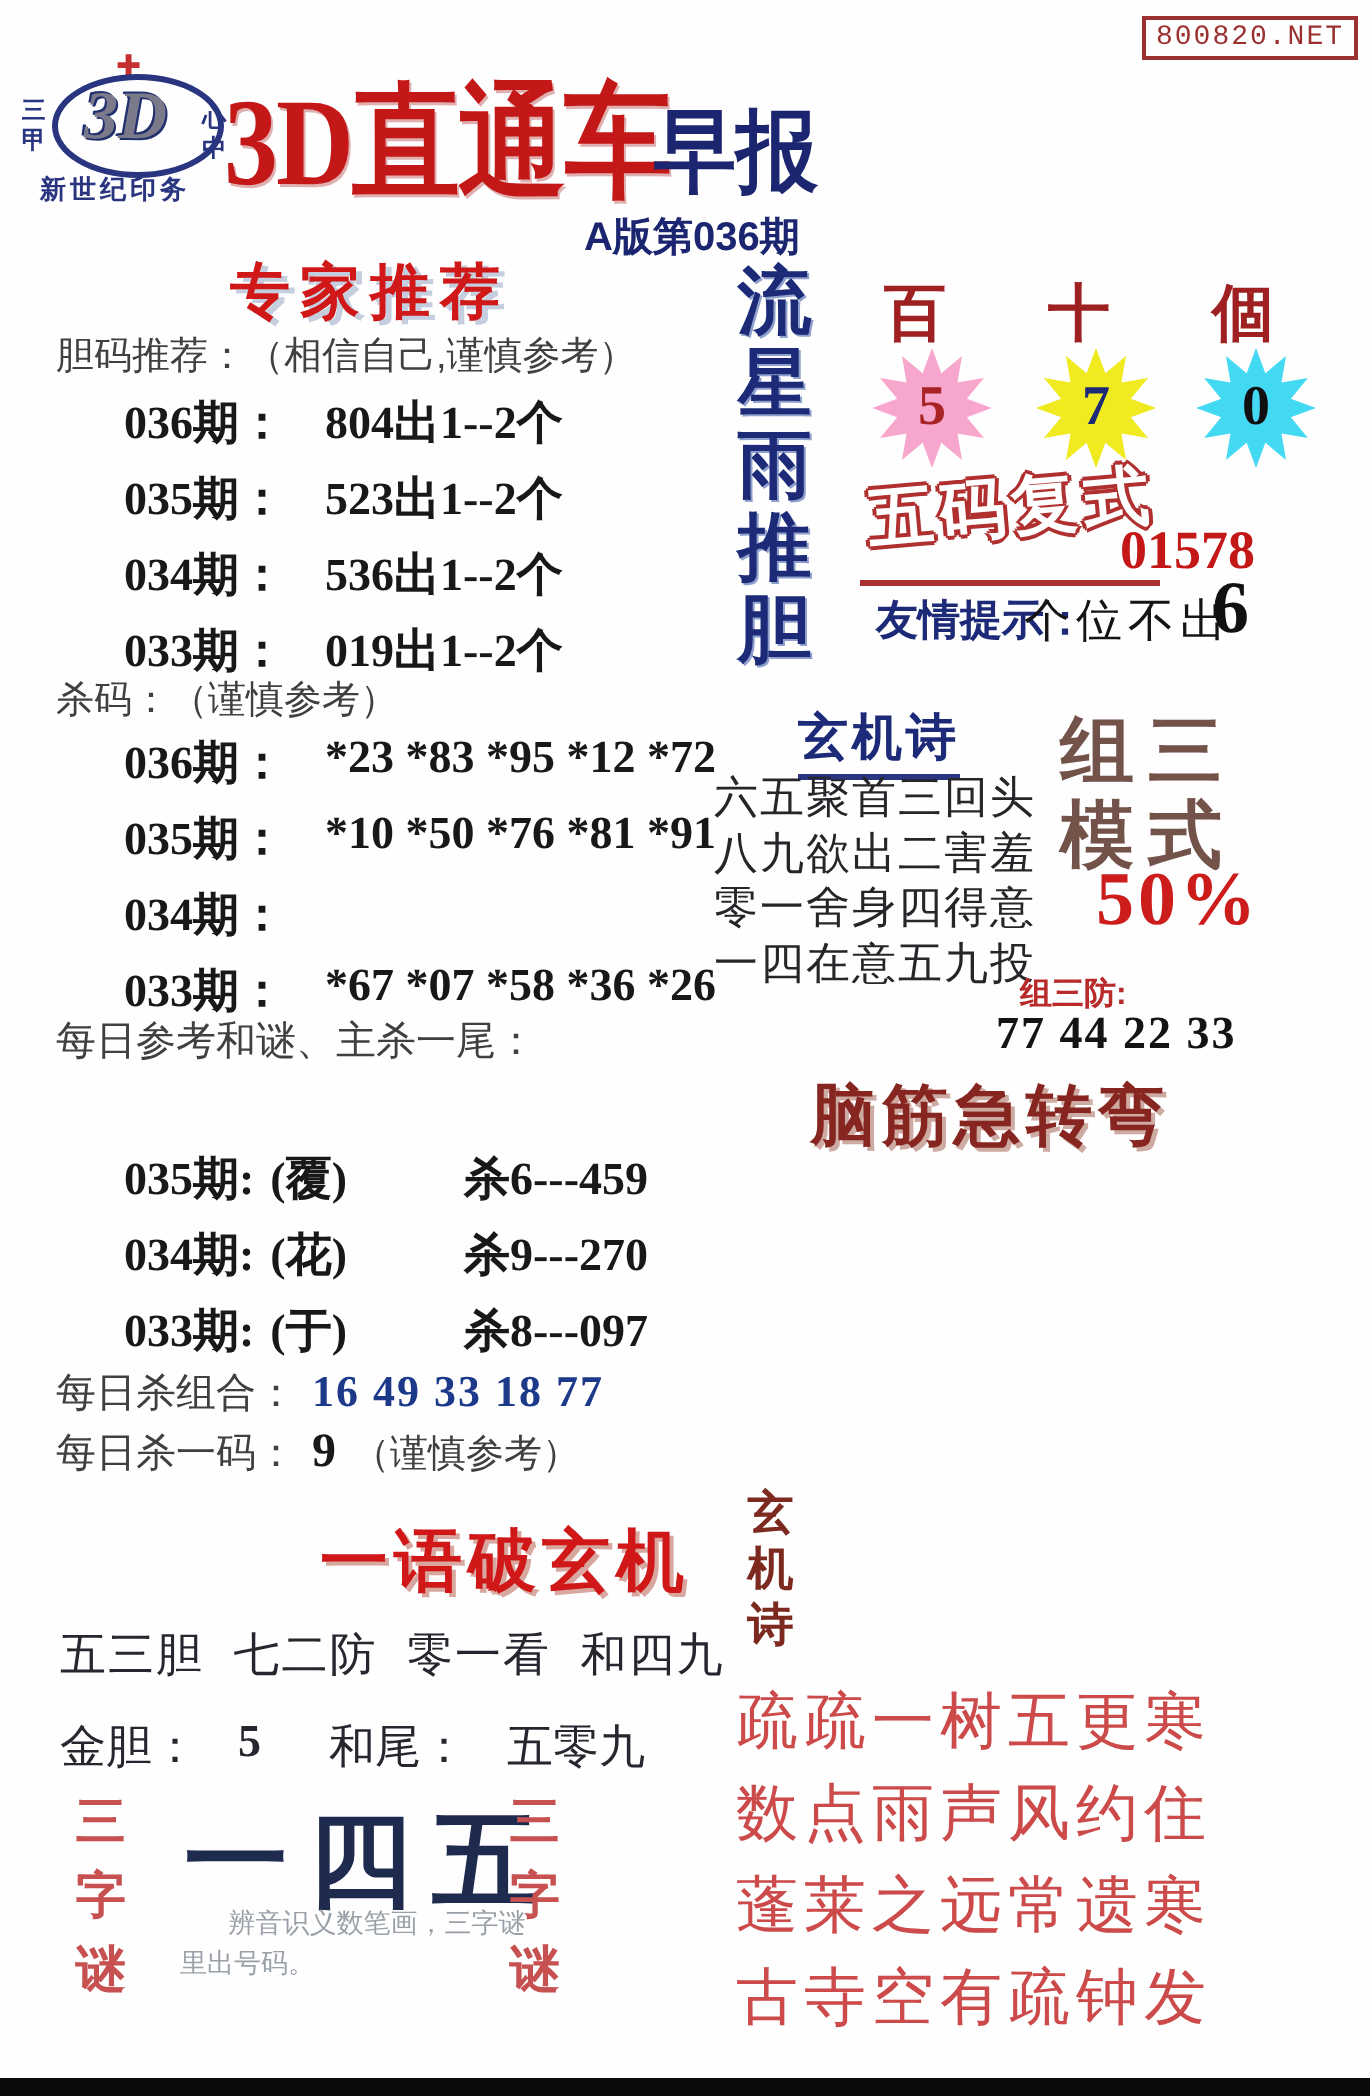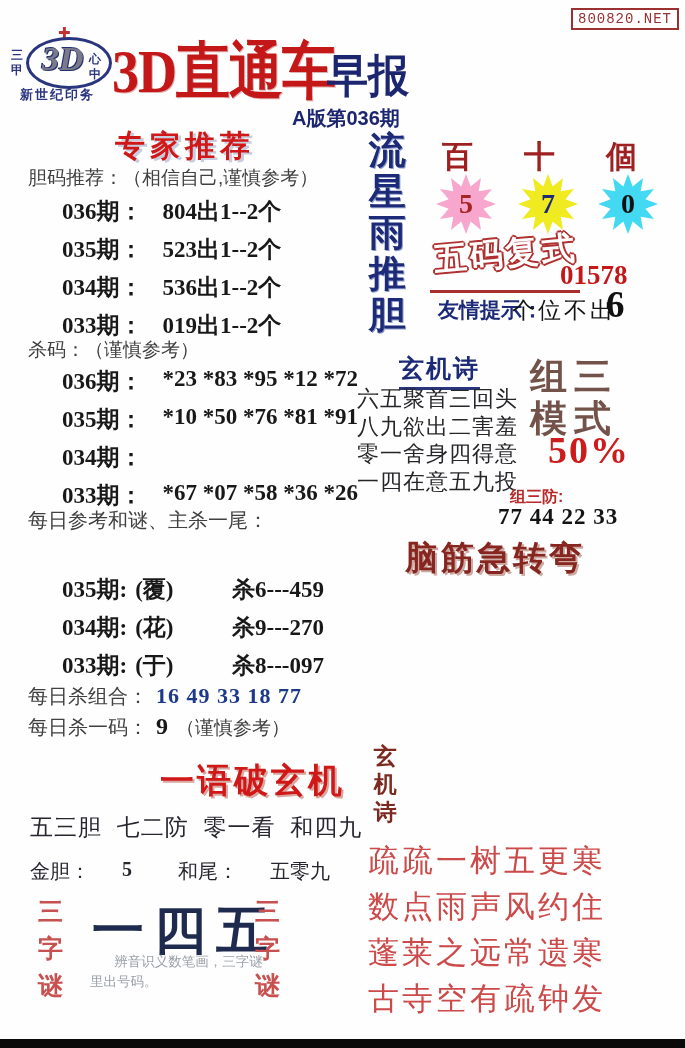--- a/index.html
+++ b/index.html
@@ -33,21 +33,21 @@
   .daily-label{left:28px;top:507px;font-size:20px;}
   .lrow{display:flex;gap:20px;left:62px;font-weight:bold;font-size:23px;color:#181818;}
   .lrow .pr{min-width:150px;display:flex;gap:8px;}
   .combo-line{left:28px;top:683px;display:flex;gap:8px;align-items:baseline;}
   .combo-line .val{color:#1d3a8a;font-weight:bold;font-size:22px;letter-spacing:1px;}
   .one-line{left:28px;top:713px;display:flex;gap:8px;align-items:baseline;}
   .one-line .val{color:#181818;font-weight:bold;font-size:24px;}
   .oracle-title{left:25px;top:758px;width:320px;text-align:right;font-size:34px;font-weight:bold;
                 color:#d01818;letter-spacing:3px;text-shadow:2px 2px 0 #d8a8a0;}
   .puzzle-line1{left:30px;top:812px;font-size:23px;color:#26262e;word-spacing:8px;letter-spacing:1px;}
-  .puzzle-line2{left:30px;top:858px;font-size:20px;color:#26262e;display:flex;gap:32px;}
+  .puzzle-line2{left:30px;top:858px;font-size:23px;color:#26262e;display:flex;gap:20px;}
   .vert{width:1.15em;word-break:break-all;text-align:center;}
   .sanzi-side{font-size:25px;font-weight:bold;color:#c75050;line-height:37px;top:893px;}
   .sanzi-left{left:36px;}  .sanzi-right{left:253px;}
   .sanzi-answer{left:92px;top:896px;font-size:52px;font-weight:bold;color:#1e2a4e;letter-spacing:10px;}
   .sanzi-caption{left:90px;top:952px;width:180px;font-size:13.5px;color:#9aa0a8;line-height:20px;text-indent:1.8em;}
 
   
   .meteor-vert{left:366px;top:130px;font-size:37px;font-weight:bold;color:#1c2a78;line-height:41px;
                text-shadow:1px 1px 0 #8fa0cc;}
   .col-char{font-size:31px;font-weight:bold;color:#9e2020;top:136px;}
@@ -85,21 +85,21 @@
 
 <div id="canvas">
 
   <div class="abs site-box">800820.NET</div>
 
   <div class="abs logo">
     <span class="logo-cross">✚</span>
     <span class="logo-oval"></span>
     <span class="logo-3d serif">3D</span>
     <span class="logo-side vert" style="left:0;top:24px;">三甲</span>
-    <span class="logo-side vert" style="right:18px;top:28px;">心中</span>
+    <span class="logo-side vert" style="right:6px;top:28px;">心中</span>
     <span class="logo-bottom">新世纪印务</span>
   </div>
 
   <div class="abs title-main serif">3D直通车</div>
   <div class="abs title-sub">早报</div>
   <div class="abs title-edition">A版第036期</div>
 
   <div class="abs sec-title-red">专家推荐</div>
 
   <div class="abs danma-label lbl-navy">

